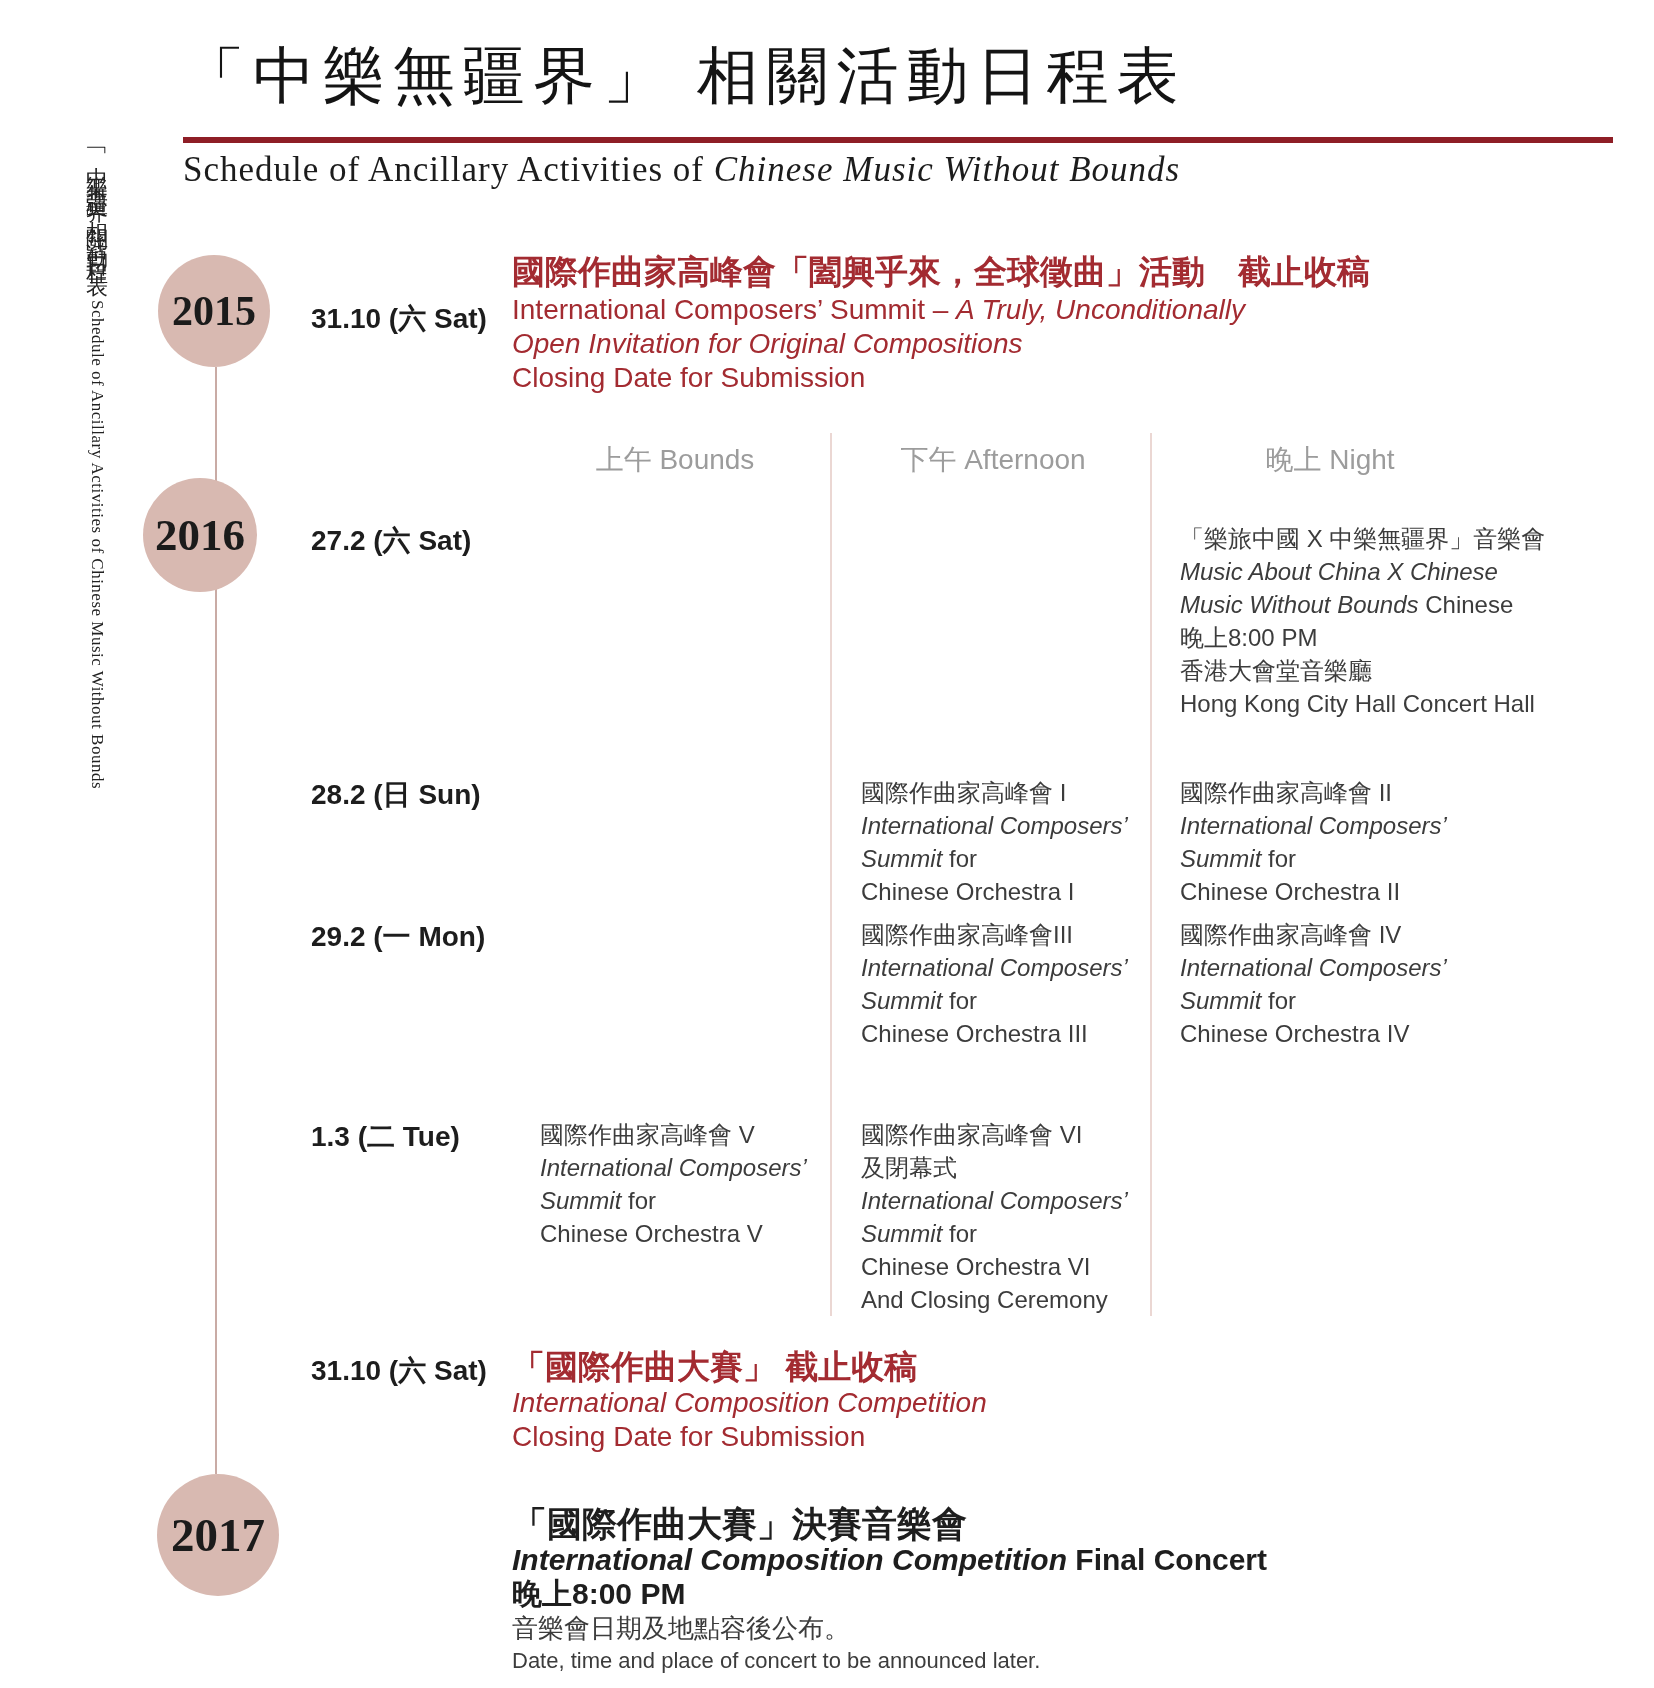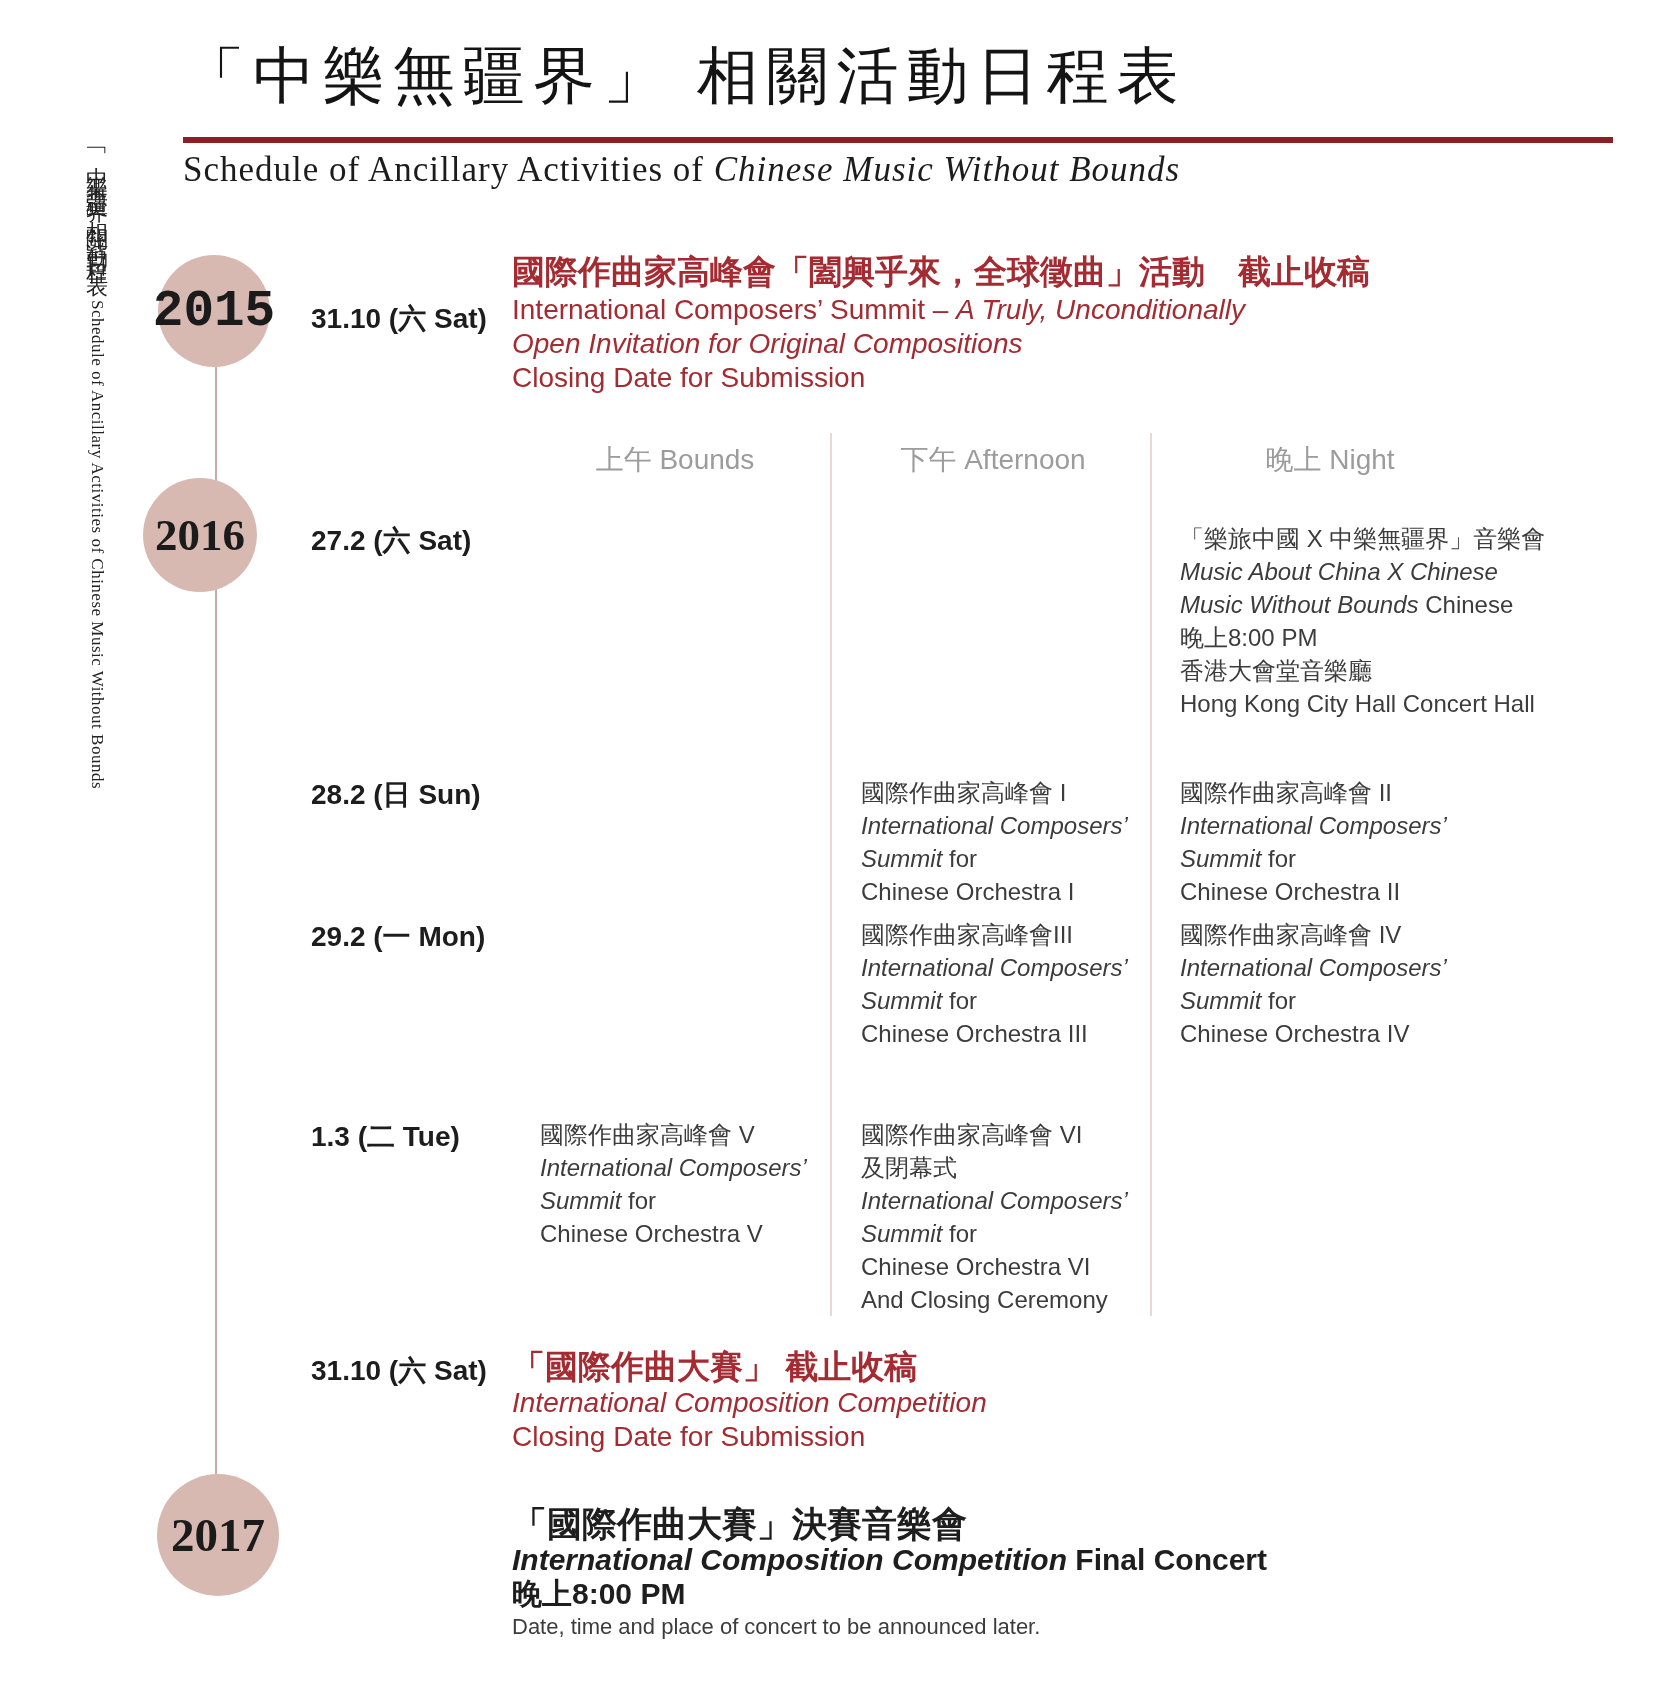--- a/index.html
+++ b/index.html
@@ -19,21 +19,21 @@
   
   #sidebar{position:absolute;left:82px;top:140px;writing-mode:vertical-rl;text-orientation:mixed;
            font-family:"Liberation Serif",serif;color:#222;height:1500px;}
   .sb-cjk{font-size:22px;letter-spacing:9px;}
   .sb-en{font-size:17px;margin-top:30px;letter-spacing:0.5px;}
 
   
   #tl-line{position:absolute;left:215px;top:367px;width:2px;height:1107px;background:#C9ABA5;}
   .year-circle{position:absolute;border-radius:50%;background:#D8B9B1;display:flex;align-items:center;
                justify-content:center;font-family:"Liberation Serif",serif;font-weight:bold;color:#1b1b1b;}
-  #yc2015{left:158px;top:255px;width:112px;height:112px;font-size:51px;font-family:Liberation Mono, monospace;}
+  #yc2015{left:158px;top:255px;width:112px;height:112px;font-size:42px;}
   #yc2016{left:143px;top:478px;width:114px;height:114px;font-size:45px;}
   #yc2017{left:157px;top:1474px;width:122px;height:122px;font-size:47px;}
 
   
   .col-header{position:absolute;top:441px;font-size:28px;color:#9C9C9C;transform:translateX(-50%);white-space:nowrap;}
   #ch-morning{left:675px;} #ch-afternoon{left:993px;} #ch-night{left:1330px;}
   .v-divider{position:absolute;top:433px;width:2px;height:883px;background:#EBD7D3;}
   #div1{left:830px;} #div2{left:1150px;}
 
   
@@ -164,16 +164,17 @@
   <div id="dl-title" class="red">「國際作曲大賽」 截止收稿</div>
   <div id="dl-lines" class="red">
       <div class="ln"><span class="it">International Composition Competition</span></div>
       <div class="ln"><span>Closing Date for Submission</span></div>
     </div>
 
   <div id="f17-title">「國際作曲大賽」決賽音樂會</div>
   <div id="f17-lines">
       <div class="ln big"><span class="it b">International Composition Competition</span><span class="b"> Final Concert</span></div>
       <div class="ln big b"><span>晚上8:00 PM</span></div>
+      <div class="ln note-cjk"><span>音樂會日期及地點容後公布。</span></div>
       <div class="ln note-en"><span>Date, time and place of concert to be announced later.</span></div>
     </div>
 
 </div>
 
 </body></html>

